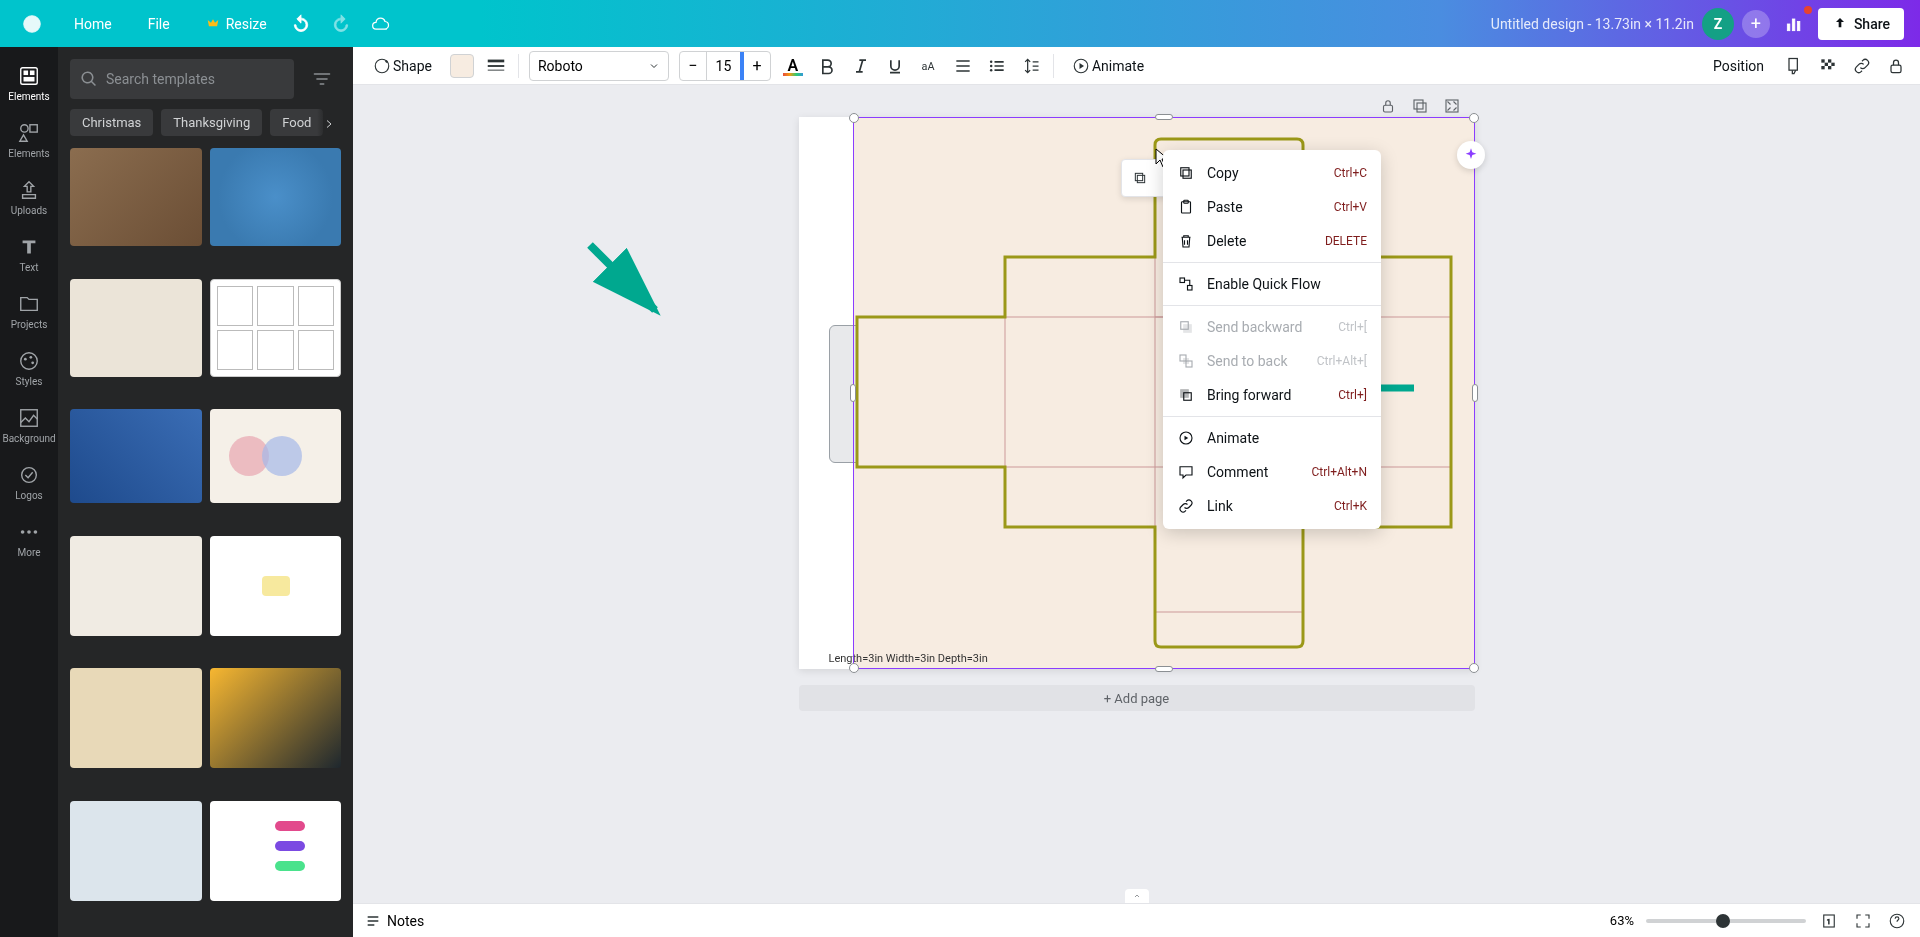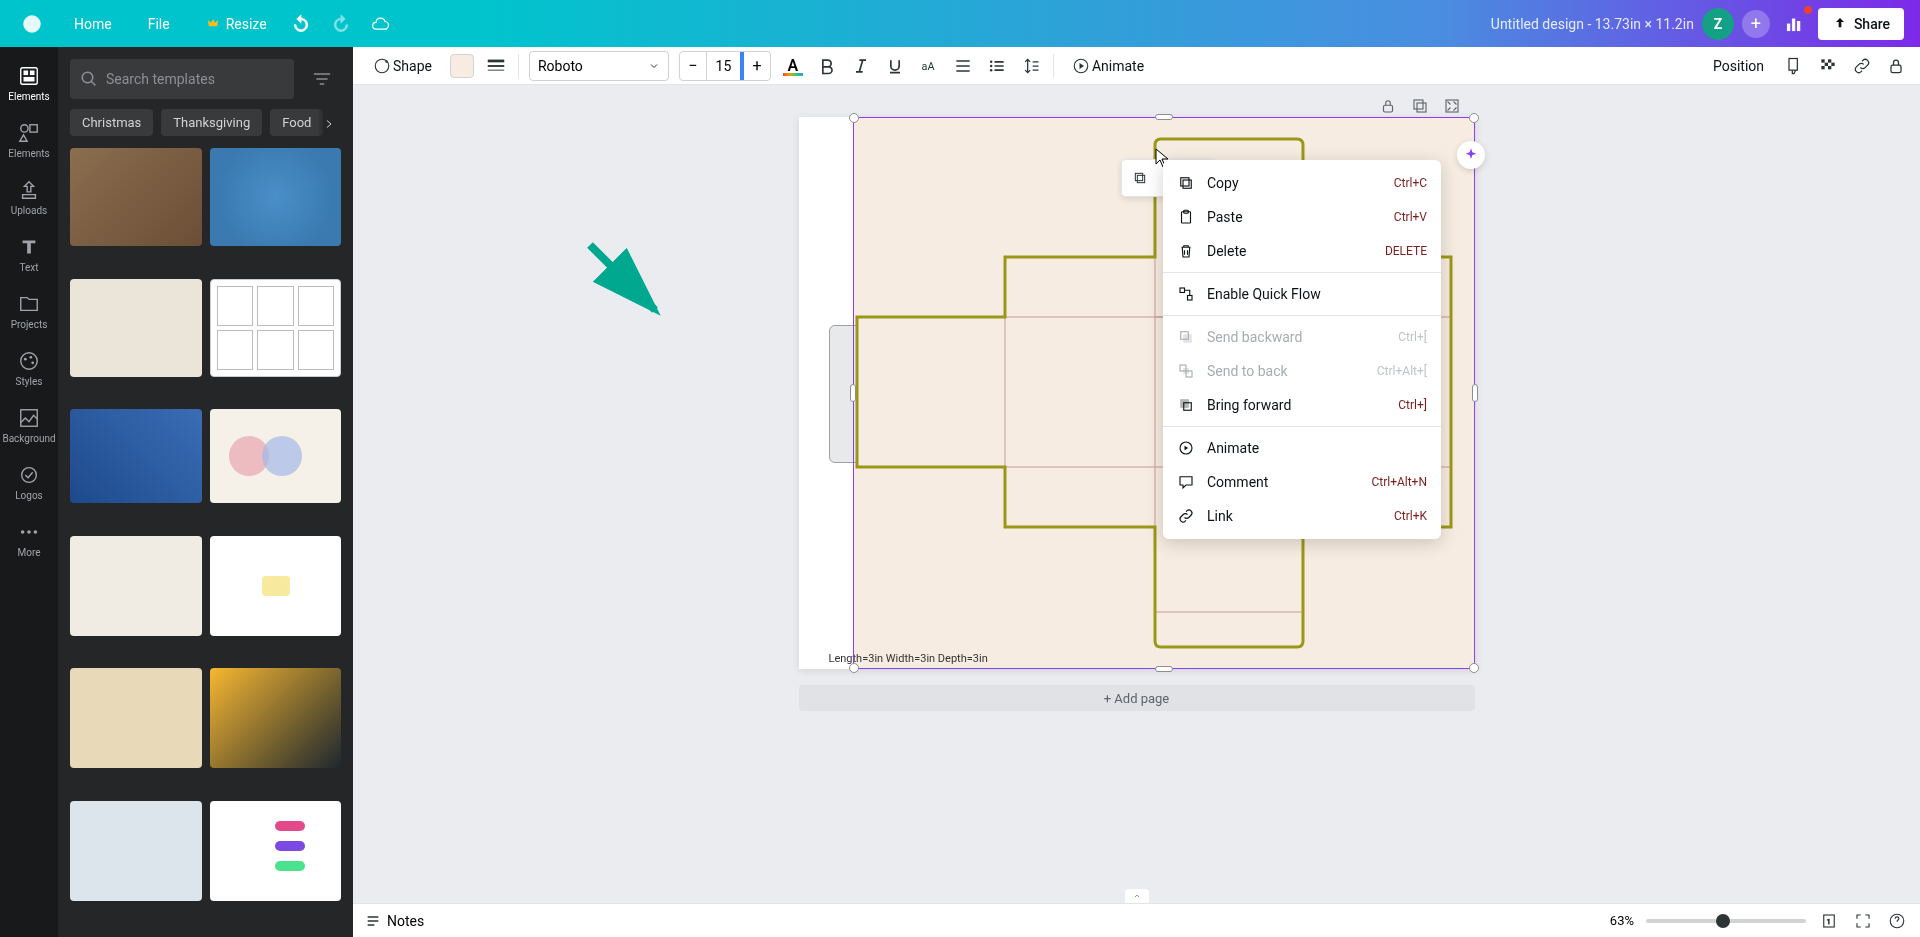--- a/index.html
+++ b/index.html
@@ -176,22 +176,22 @@
 }
 .hover-tb .hbtn { width: 28px; height: 28px; display: flex; align-items: center; justify-content: center; cursor: pointer; border-radius: 4px; }
 .hover-tb .hbtn svg { width: 16px; height: 16px; fill: #2d3436; }
 
 
 .magic-icon { position: absolute; top: 24px; right: -10px; width: 28px; height: 28px; background: white; border-radius: 50%; box-shadow: 0 2px 6px rgba(0,0,0,0.15); display: flex; align-items: center; justify-content: center; cursor: pointer; }
 
 
 .context-menu {
   position: absolute;
-  top: 160px; left: 1163px;
-  width: 278px;
+  top: 150px; left: 1163px;
+  width: 218px;
   background: white;
   border-radius: 6px;
   box-shadow: 0 4px 18px rgba(0,0,0,0.18);
   padding: 6px 0;
 }
 .cm-item { display: flex; align-items: center; padding: 8px 14px; font-size: 14px; color: #0d1216; cursor: pointer; gap: 12px; }
 .cm-item.disabled { color: #a8acb1; cursor: default; }
 .cm-item .cm-icon { width: 18px; height: 18px; flex-shrink: 0; }
 .cm-item .cm-icon svg { width: 18px; height: 18px; fill: currentColor; }
 .cm-item .cm-label { flex: 1; }

